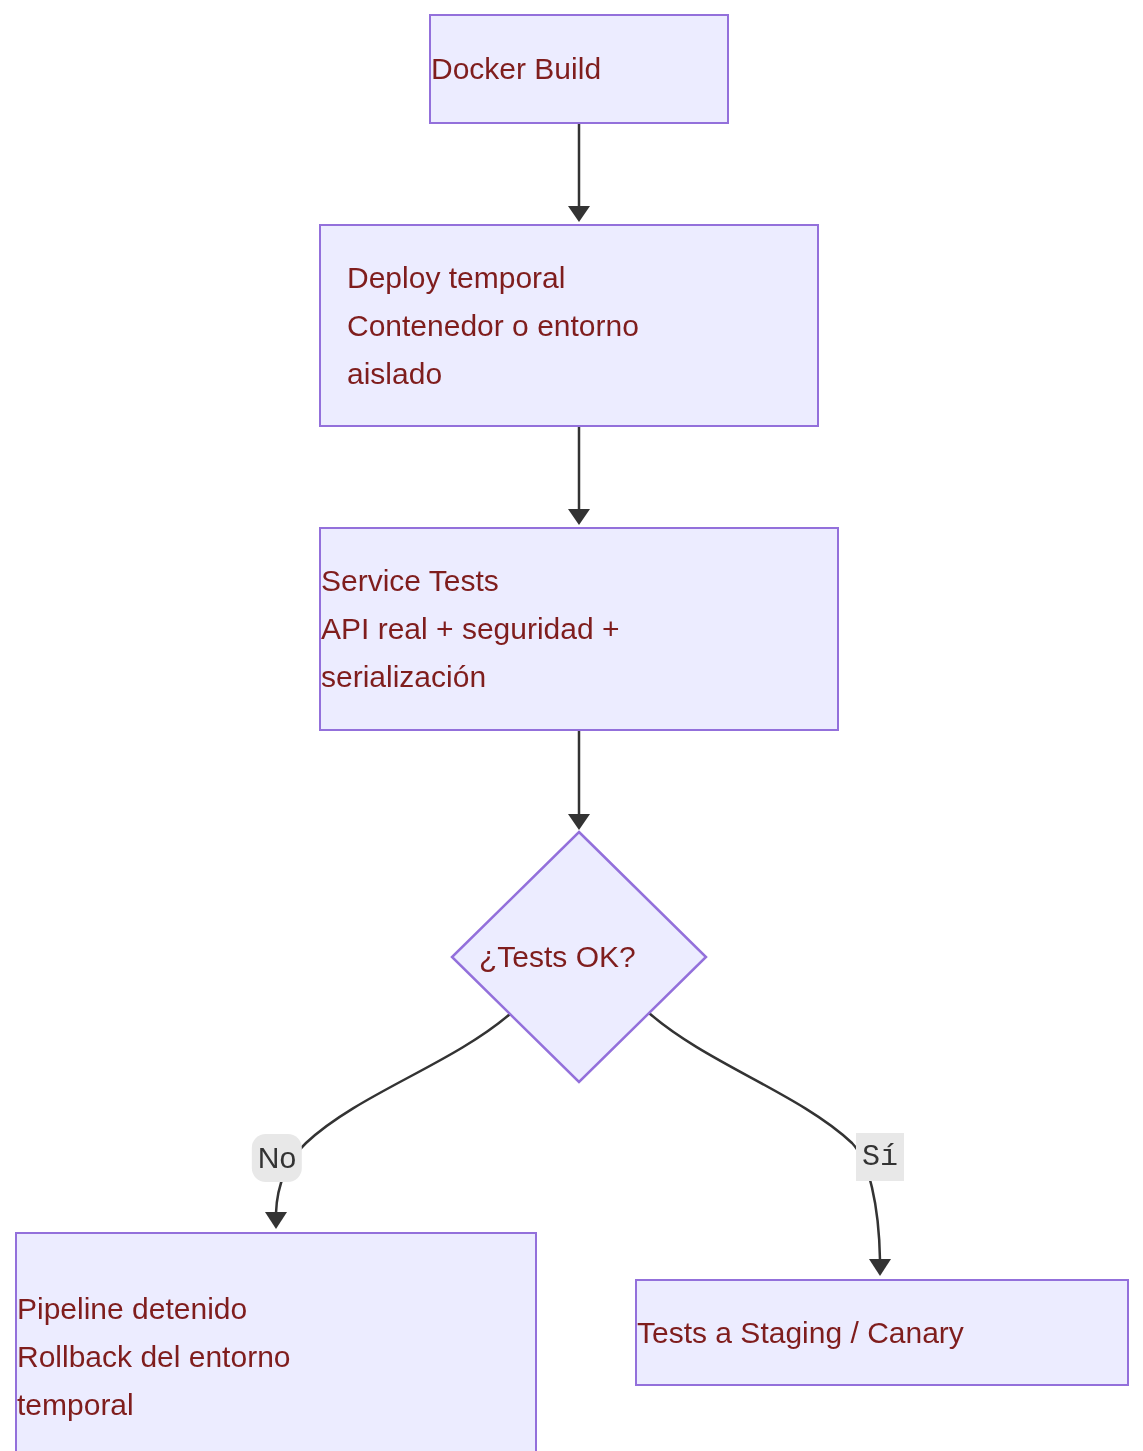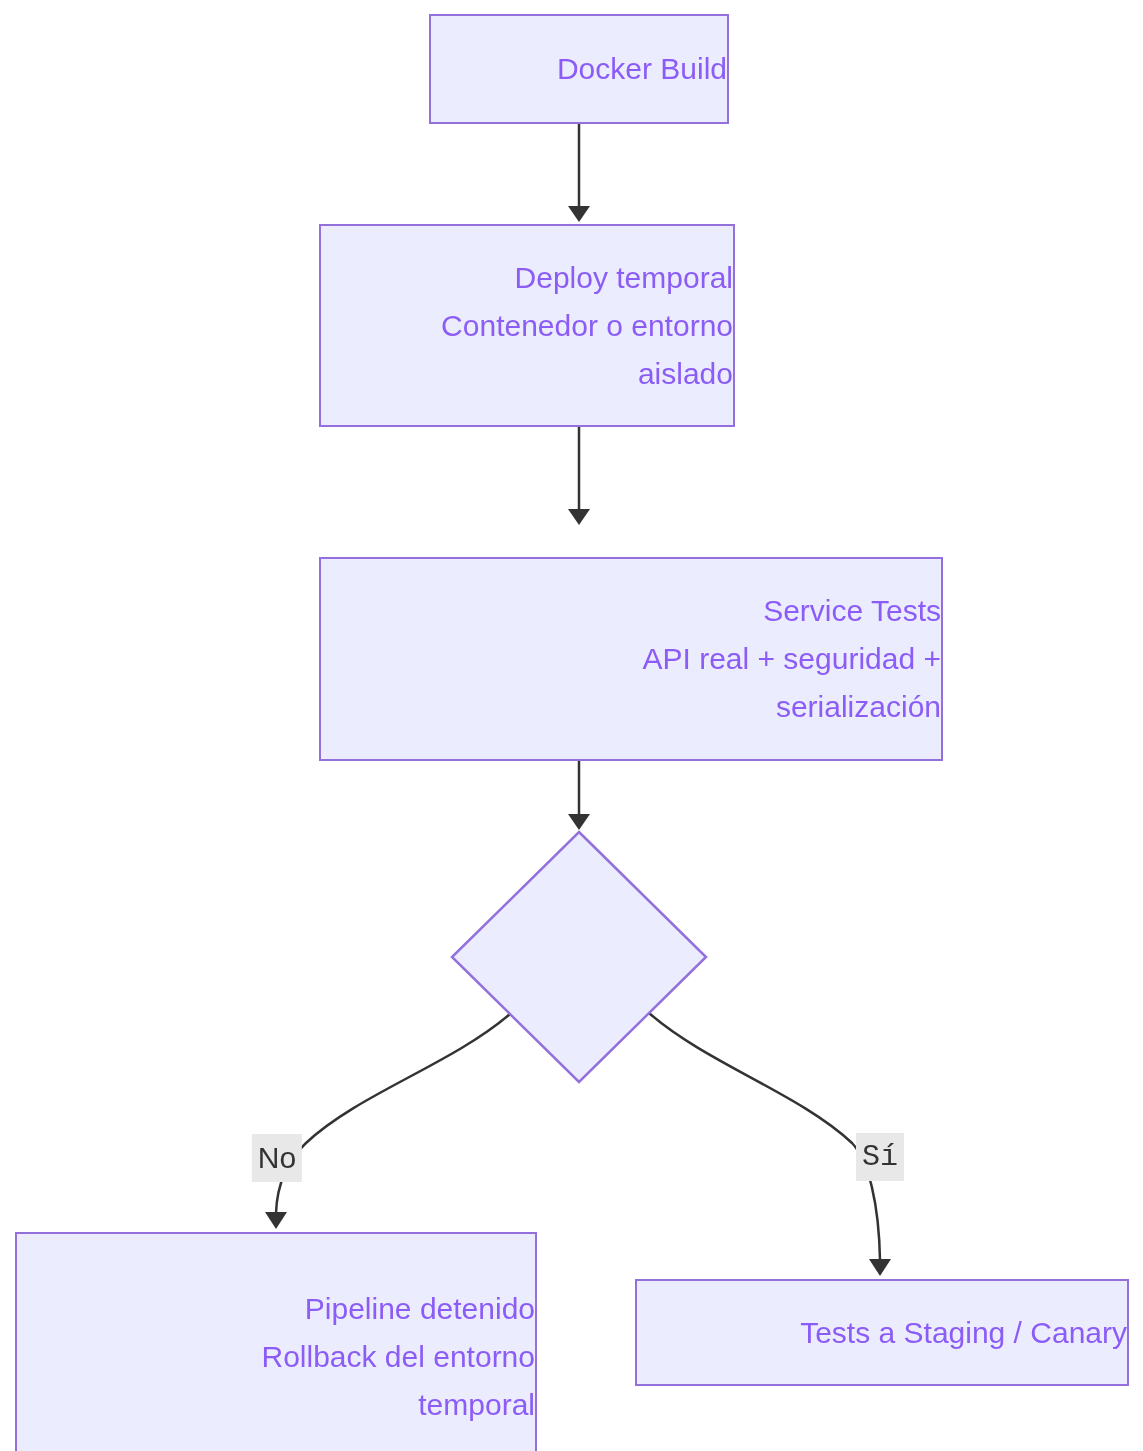--- a/index.html
+++ b/index.html
@@ -29,29 +29,29 @@
     box-sizing: border-box;
     background: #ECECFF;
     border: 2.5px solid #9370DB;
     display: flex;
     align-items: center;
     justify-content: center;
   }
   .node-label {
     display: block;
     width: 100%;
-    text-align: right;
+    text-align: left;
     white-space: pre-line;
     font-size: 30px;
     line-height: 48px;
-    color: #8b5cf6;
+    color: #7f1d1d;
   }
   .node-docker-build   { left: 429px; top: 14px;   width: 300px; height: 110px; }
-  .node-deploy-temporal{ left: 319px; top: 224px;  width: 416px; height: 203px; }
-  .node-service-tests  { left: 319px; top: 527px;  width: 624px; height: 204px; margin-top: 30px; }
+  .node-deploy-temporal{ left: 319px; top: 224px;  width: 500px; height: 203px; padding-left: 26px; }
+  .node-service-tests  { left: 319px; top: 527px;  width: 520px; height: 204px; }
   .node-pipeline       { left: 15px;  top: 1232px; width: 522px; height: 250px; }
   .node-staging        { left: 635px; top: 1279px; width: 494px; height: 107px; }
   .diamond-label {
     position: absolute;
     left: 479px;
     top: 933px;
     width: 200px;
     height: 48px;
     display: flex;
     align-items: center;
@@ -61,21 +61,21 @@
   }
   .edge-label {
     position: absolute;
     transform: translate(-50%, -50%);
     background: #e8e8e8;
     padding: 1px 6px;
     font-size: 30px;
     line-height: 46px;
     color: #333333;
   }
-  .edge-label-no { left: 277px; top: 1158px; }
+  .edge-label-no { left: 277px; top: 1158px; border-radius: 14px; }
   .edge-label-si { left: 880px; top: 1157px; font-family: Liberation Mono, monospace; }
 </style>
 </head>
 <body>
 
 <div class="canvas">
 
   <svg class="edges-layer" viewBox="0 0 1143 1451" xmlns="http://www.w3.org/2000/svg">
 
     <path d="M579,124 L579,208" stroke="#333333" stroke-width="2.5" fill="none"></path>
@@ -102,20 +102,23 @@
 Contenedor o entorno
 aislado</span>
   </div>
 
   <div class="node node-service-tests">
     <span class="node-label">Service Tests
 API real + seguridad +
 serialización</span>
   </div>
 
+  <div class="diamond-label">
+    <span class="node-label">¿Tests OK?</span>
+  </div>
 
   <div class="node node-pipeline">
     <span class="node-label">Pipeline detenido
 Rollback del entorno
 temporal</span>
   </div>
 
   <div class="node node-staging">
     <span class="node-label">Tests a Staging / Canary</span>
   </div>

